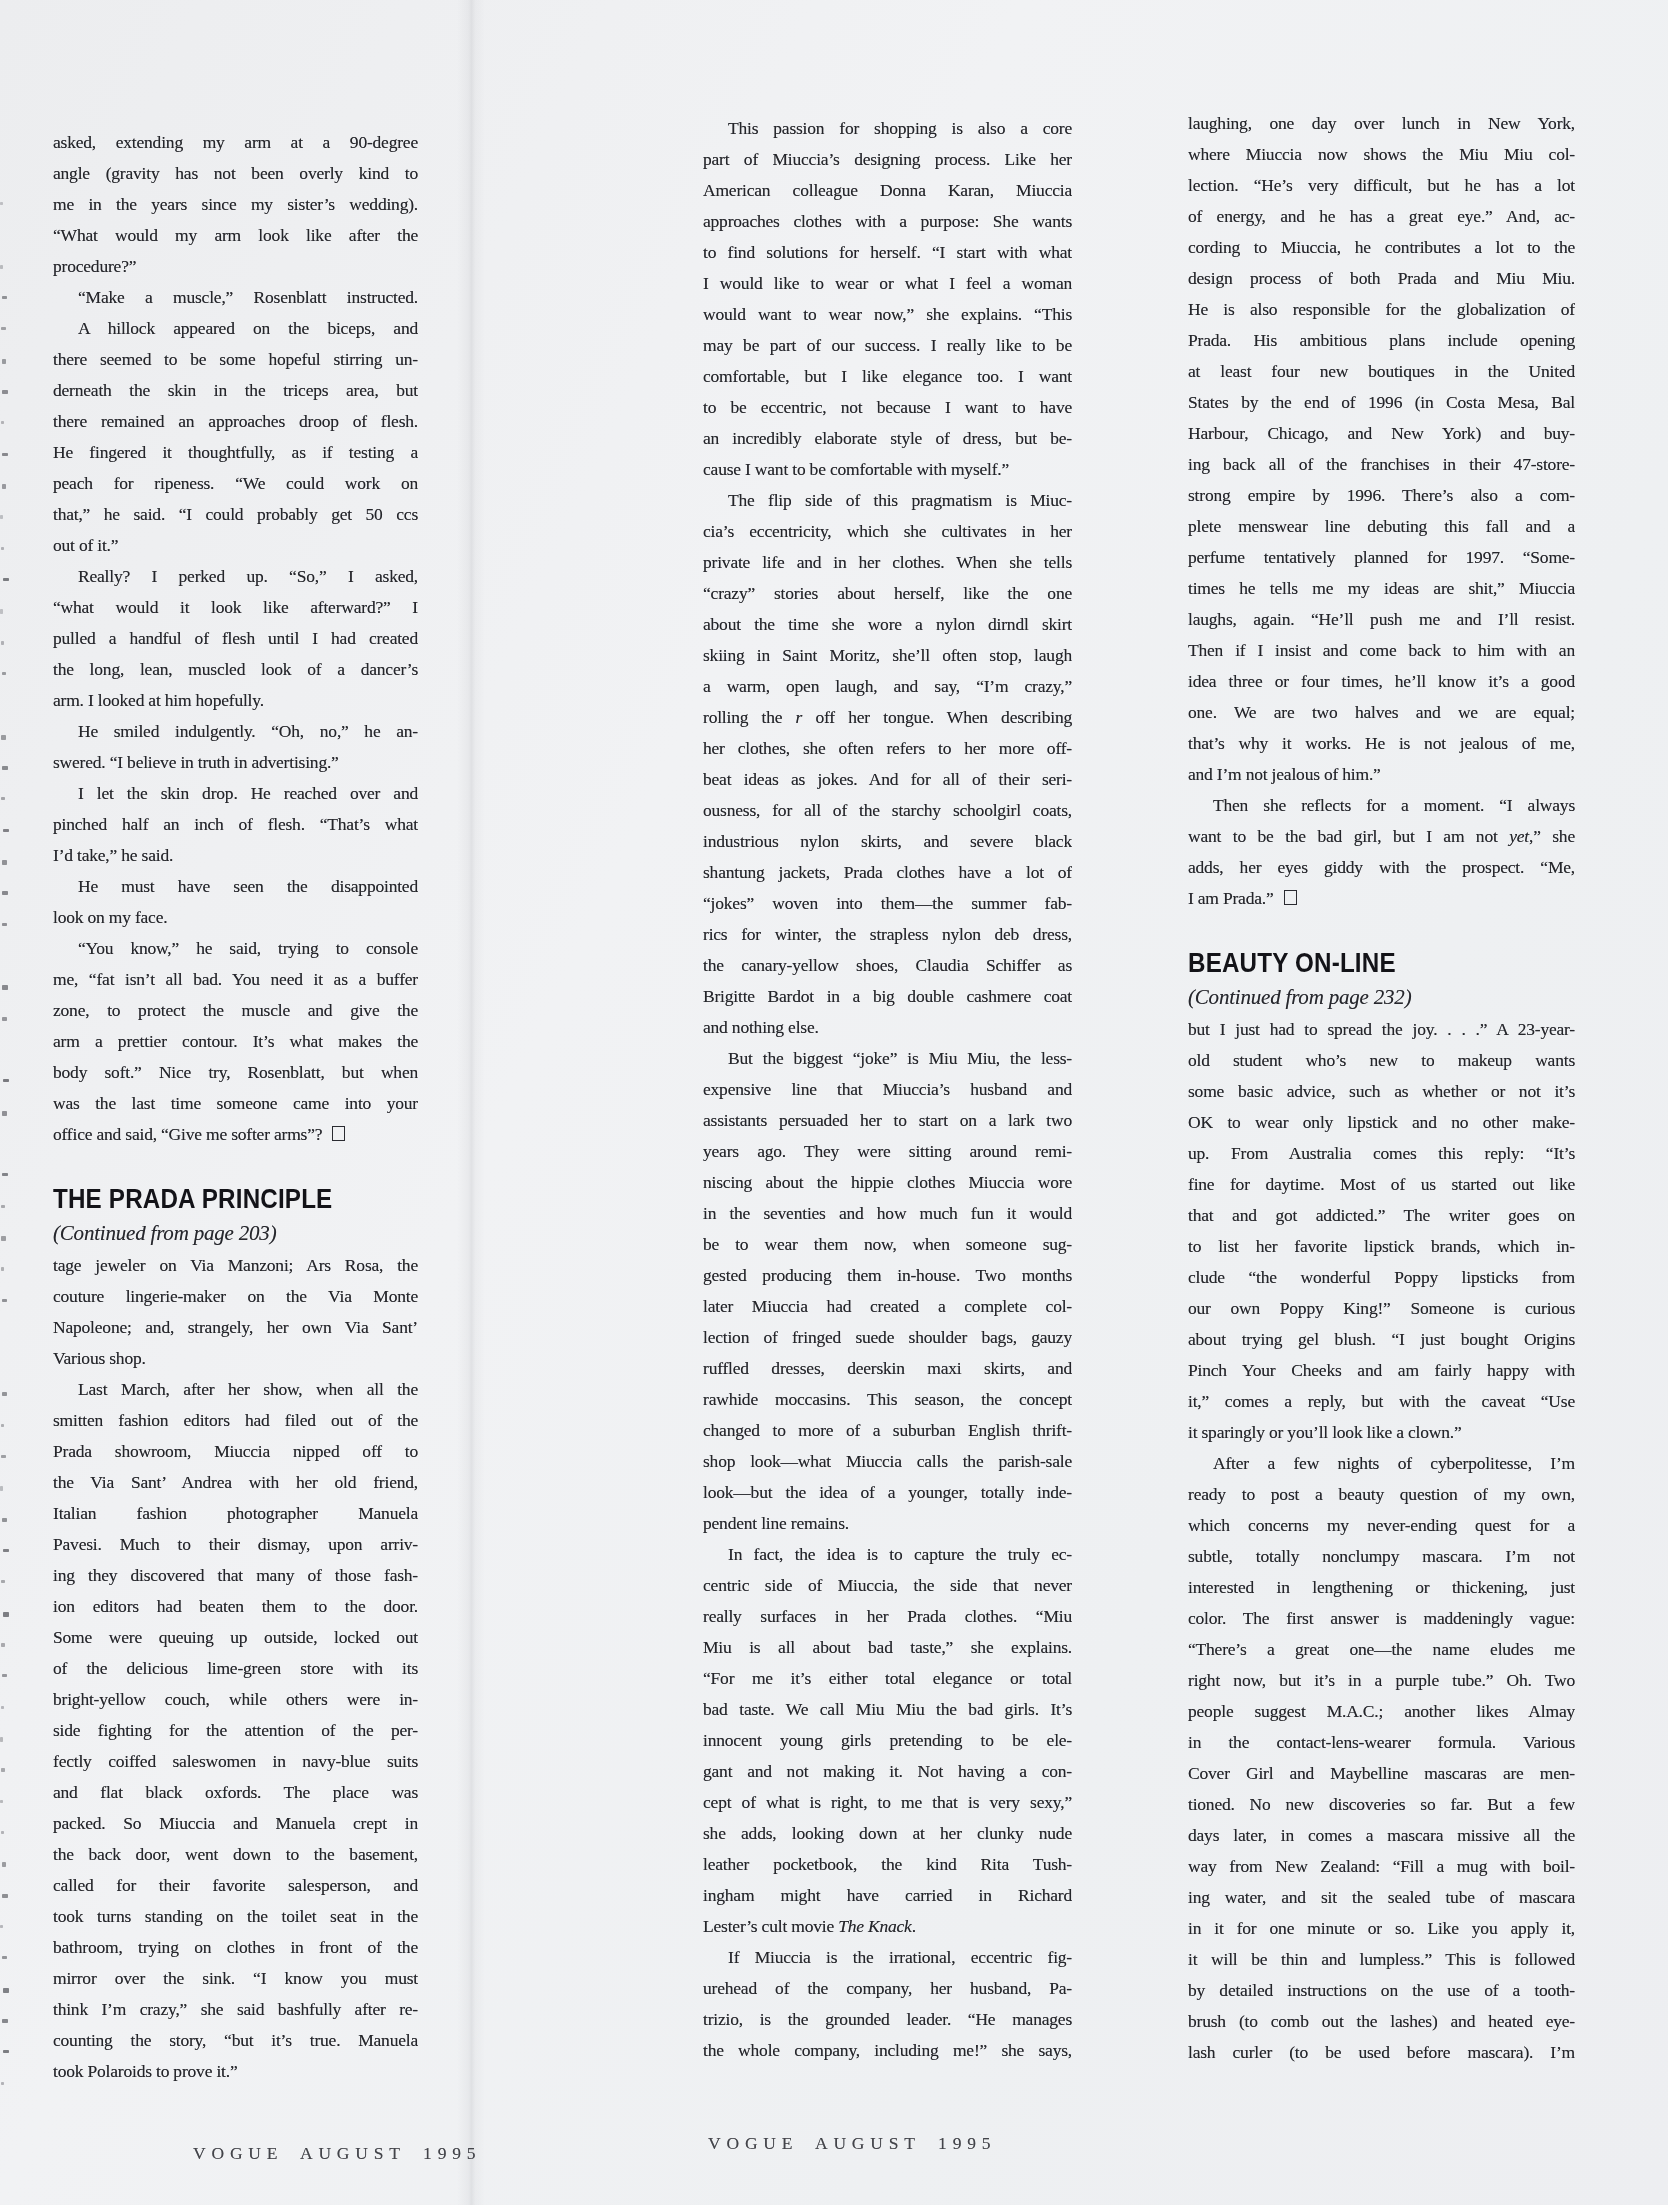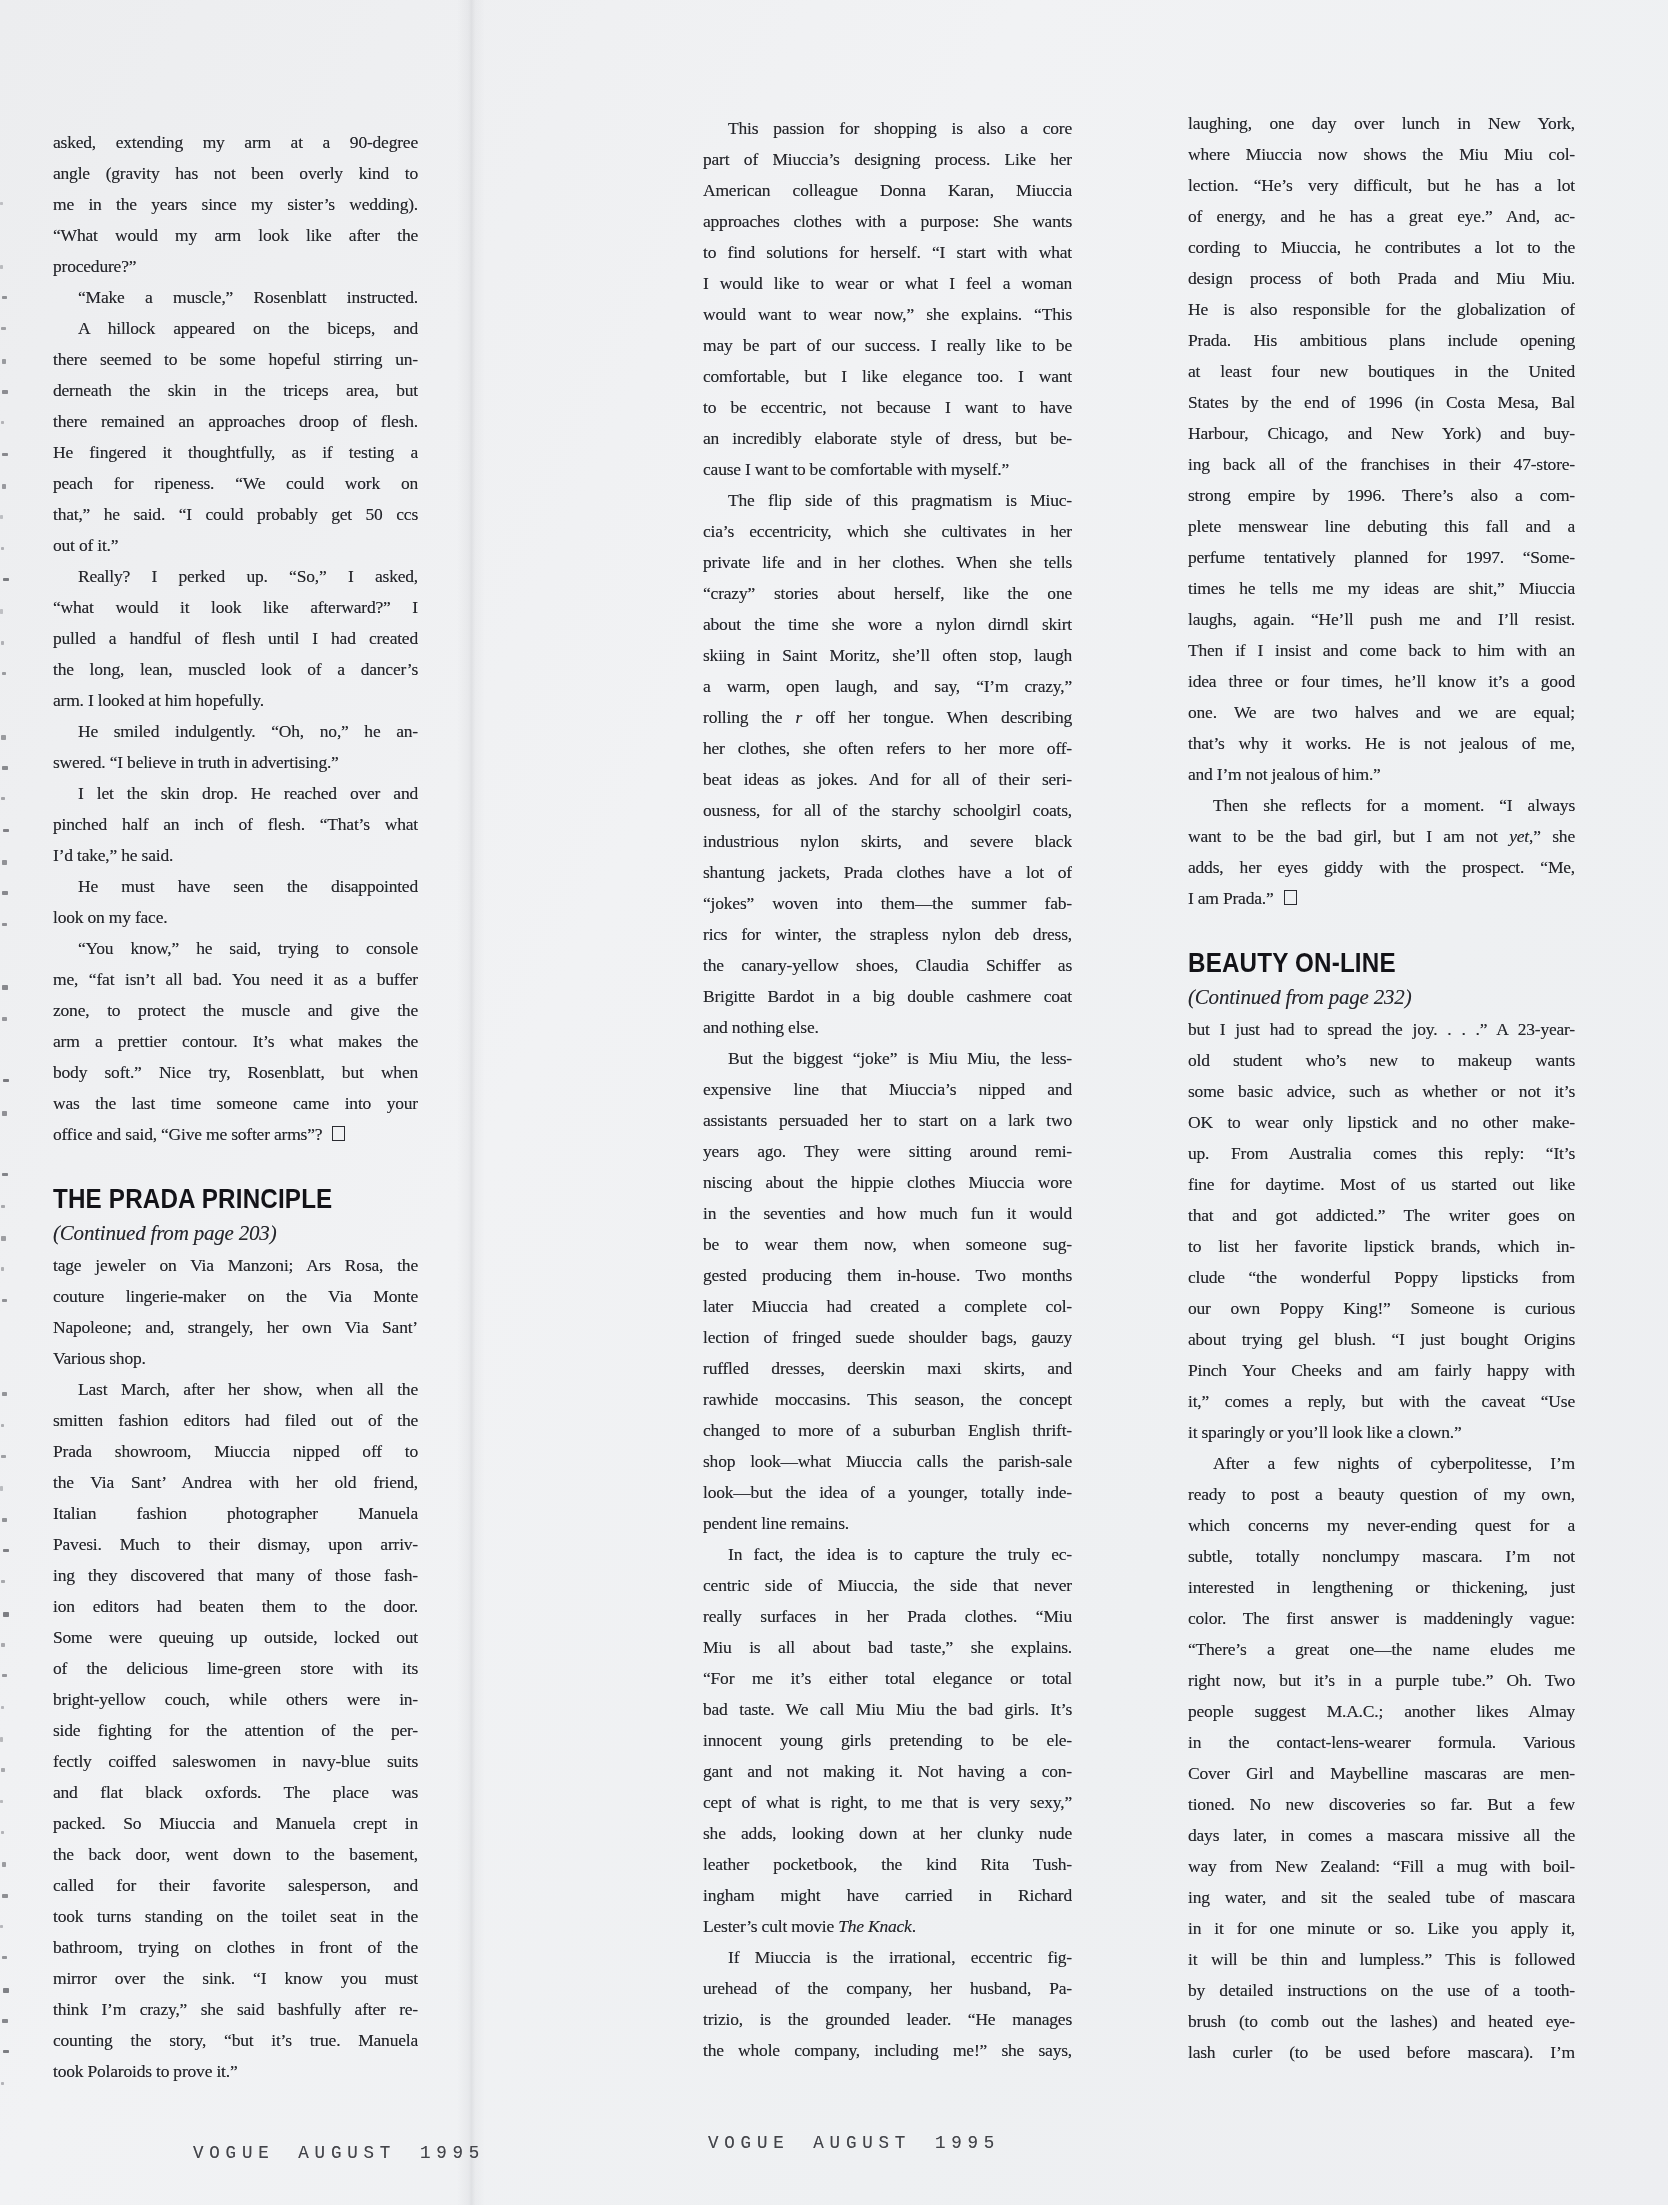--- a/index.html
+++ b/index.html
@@ -50,21 +50,21 @@
     text-shadow:0 0 0.4px rgba(20,20,26,0.4);
   }
   .endbox{
     display:inline-block;width:11px;height:12.5px;
     border:1.7px solid #2a2b31;
     margin-left:5.8px;
     vertical-align:-0.8px;
   }
   .footer{
     position:absolute;
-    font-family:Liberation Mono, monospace;
+    font-family:Liberation Serif, serif;
     font-size:17.5px;
     letter-spacing:5.8px;
     word-spacing:7.5px;
     color:#43444a;
     white-space:nowrap;
     text-shadow:0 0 0.4px rgba(40,40,46,0.4);
   }
   .footer-left{left:193px;top:2143px;}
   .footer-right{left:708px;top:2133px;}
 </style>
@@ -219,21 +219,21 @@
       <div class="line">beat ideas as jokes. And for all of their seri-</div>
       <div class="line">ousness, for all of the starchy schoolgirl coats,</div>
       <div class="line">industrious nylon skirts, and severe black</div>
       <div class="line">shantung jackets, Prada clothes have a lot of</div>
       <div class="line">“jokes” woven into them—the summer fab-</div>
       <div class="line">rics for winter, the strapless nylon deb dress,</div>
       <div class="line">the canary-yellow shoes, Claudia Schiffer as</div>
       <div class="line">Brigitte Bardot in a big double cashmere coat</div>
       <div class="line end">and nothing else.</div>
       <div class="line indent">But the biggest “joke” is Miu Miu, the less-</div>
-      <div class="line">expensive line that Miuccia’s nipped and</div>
+      <div class="line">expensive line that Miuccia’s husband and</div>
       <div class="line">assistants persuaded her to start on a lark two</div>
       <div class="line">years ago. They were sitting around remi-</div>
       <div class="line">niscing about the hippie clothes Miuccia wore</div>
       <div class="line">in the seventies and how much fun it would</div>
       <div class="line">be to wear them now, when someone sug-</div>
       <div class="line">gested producing them in-house. Two months</div>
       <div class="line">later Miuccia had created a complete col-</div>
       <div class="line">lection of fringed suede shoulder bags, gauzy</div>
       <div class="line">ruffled dresses, deerskin maxi skirts, and</div>
       <div class="line">rawhide moccasins. This season, the concept</div>

